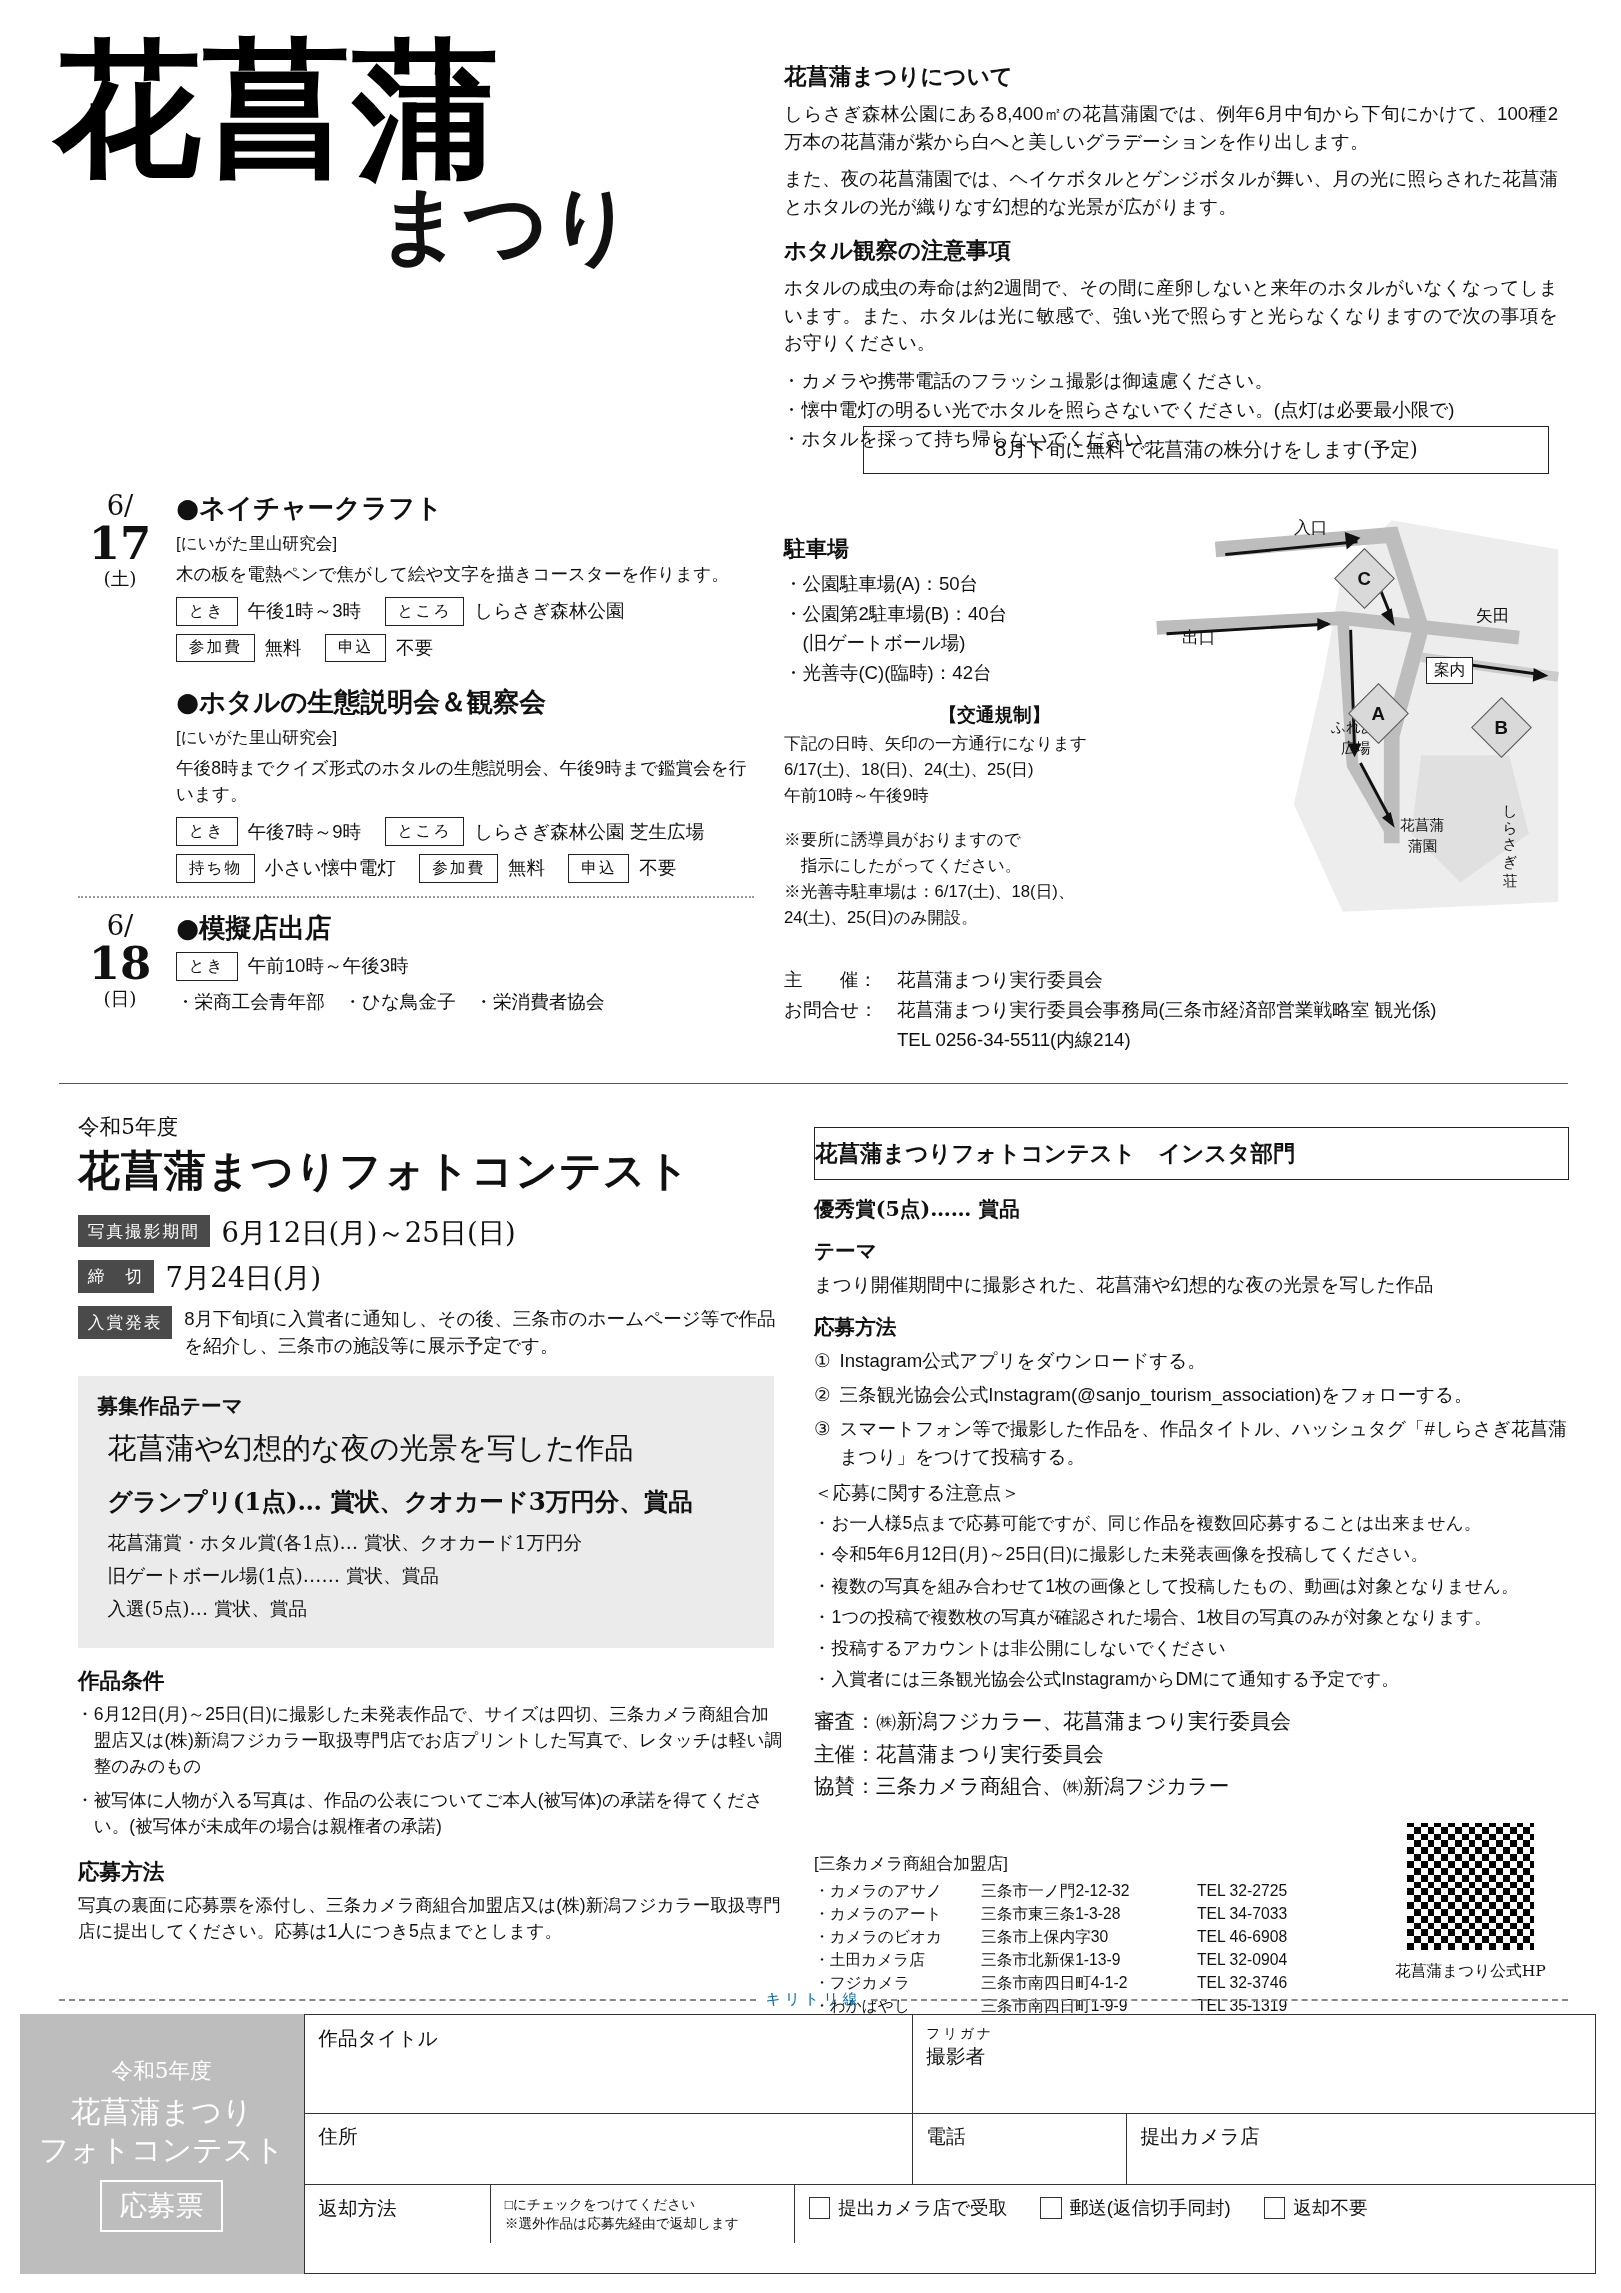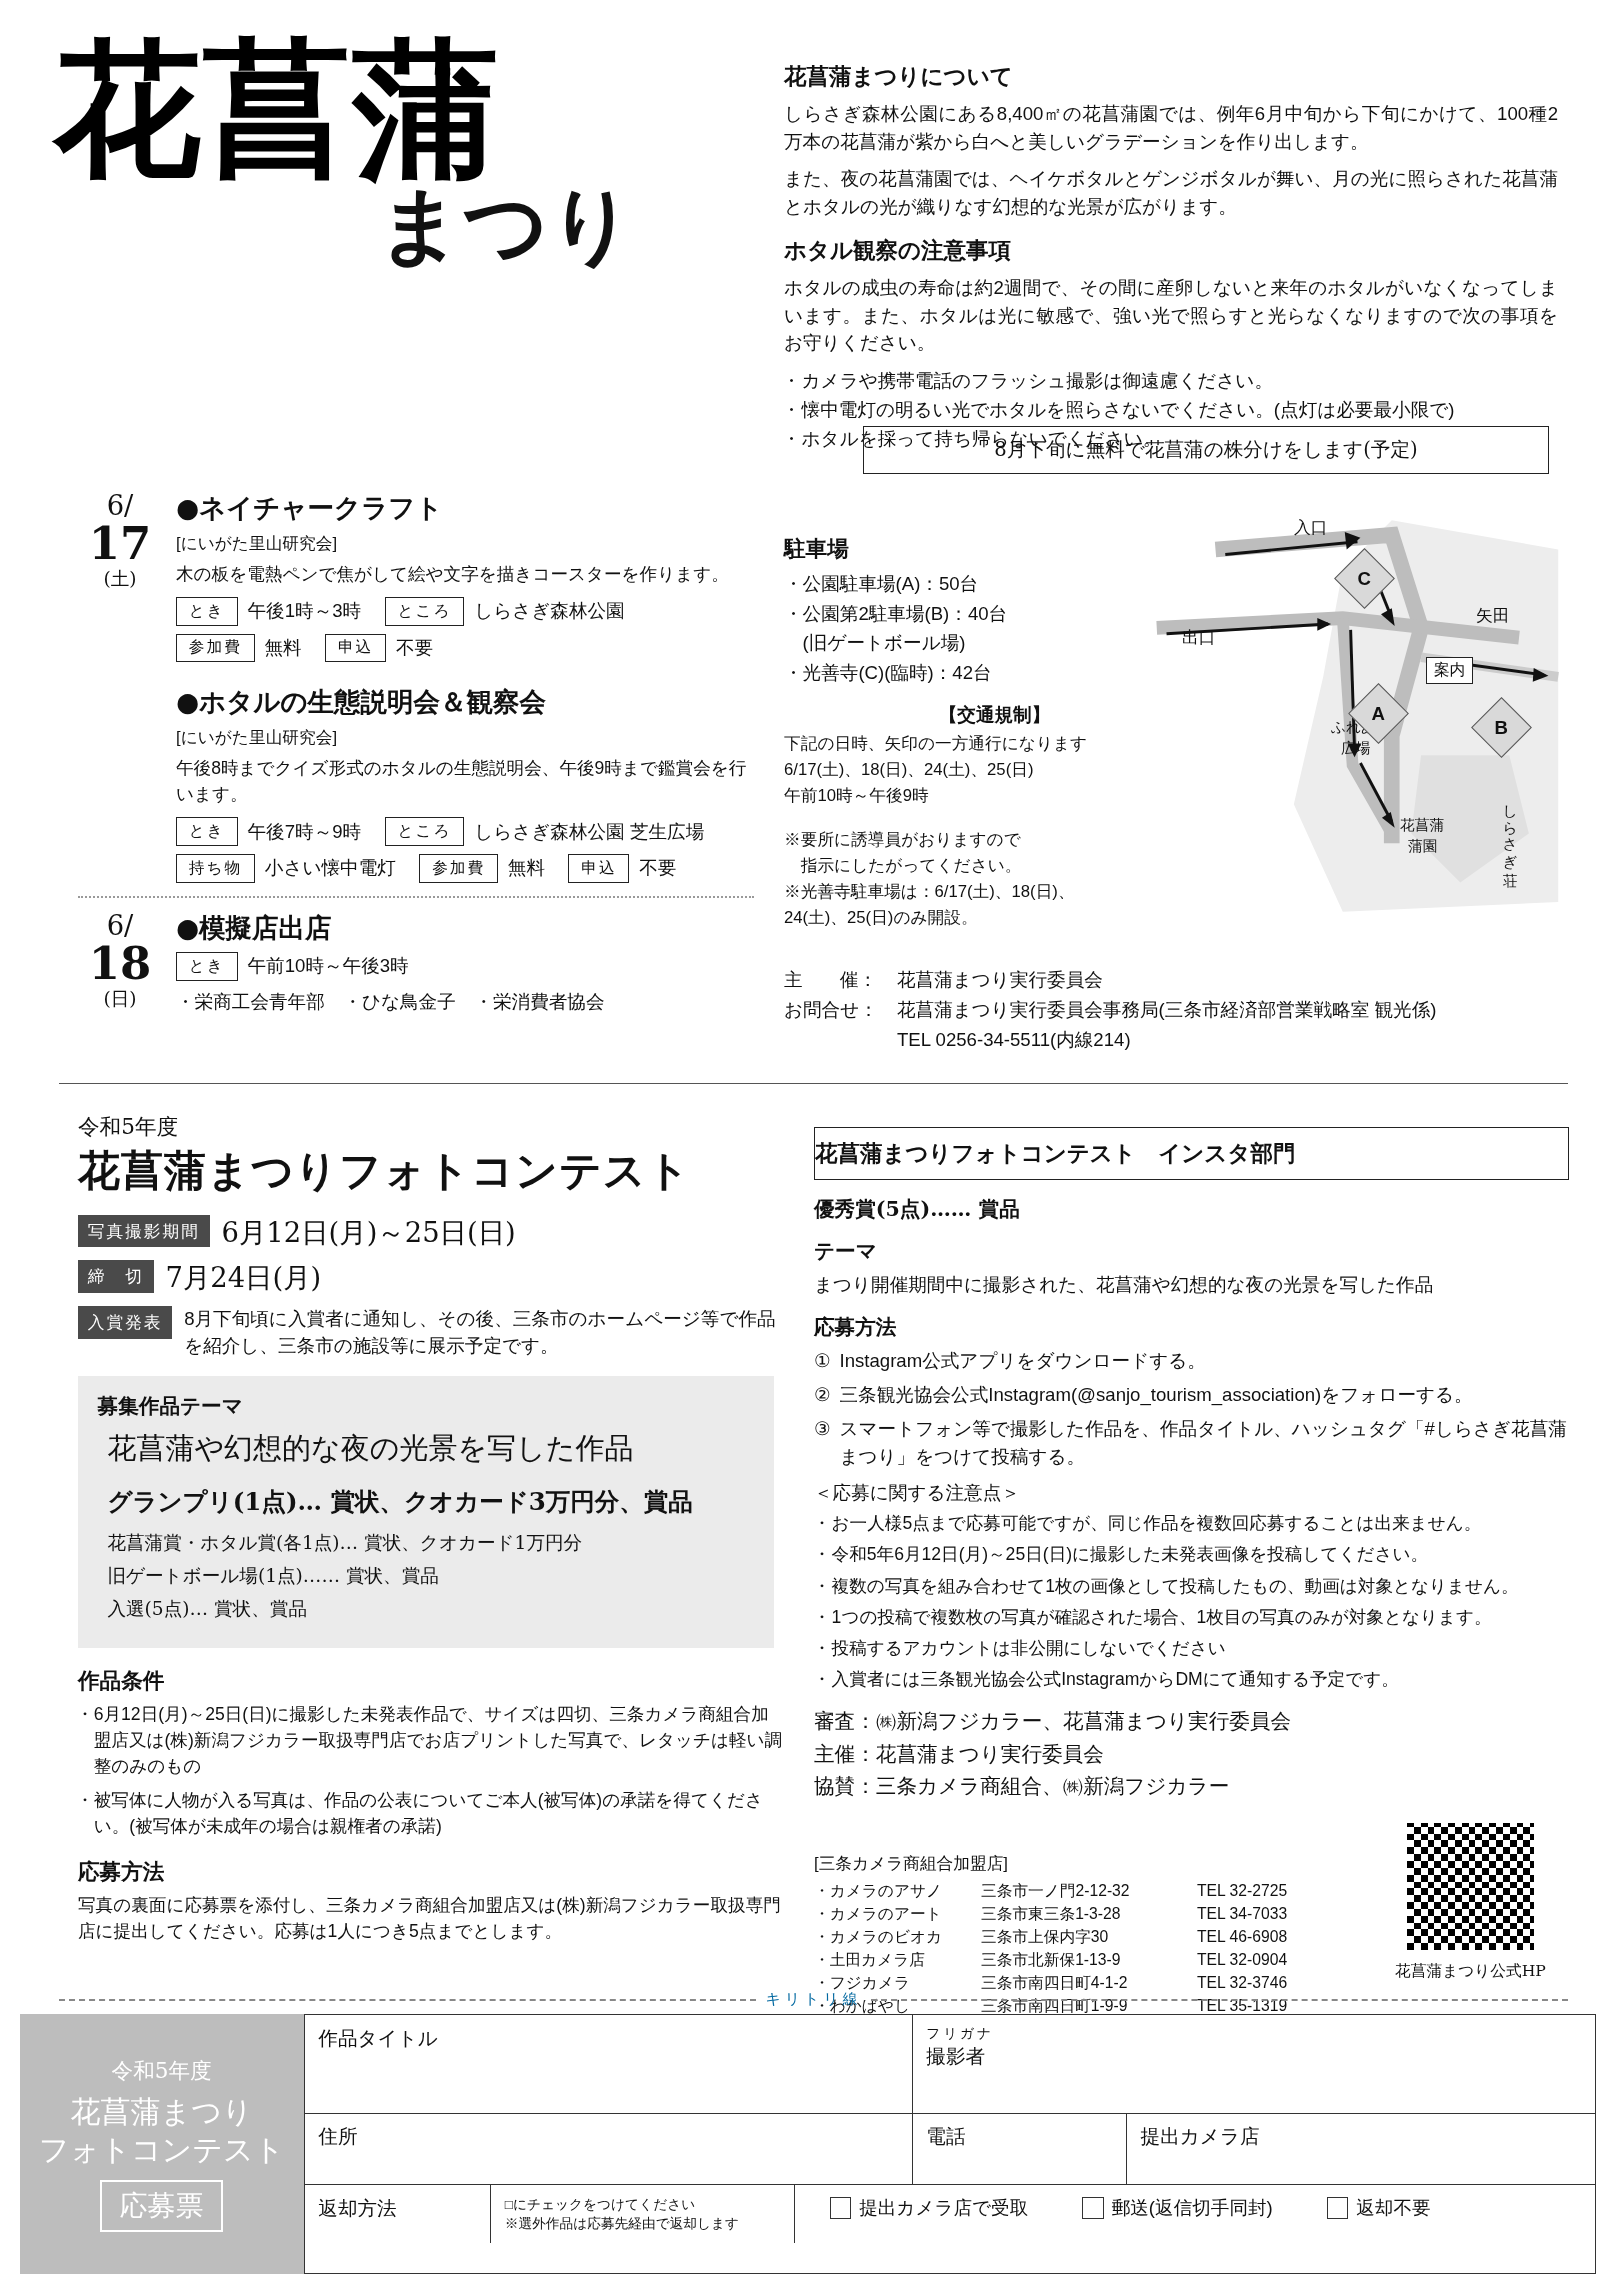--- a/index.html
+++ b/index.html
@@ -207,21 +207,21 @@
     margin-top:11.8px; border:2px solid #fff; font-size:28px; padding:4.9px 17.6px;
   }
   table.form {
     position:absolute; left:284px; top:0; width:1292px; height:260px;
     border-collapse:collapse; font-size:19.6px;
   }
   table.form td { border:1.4px solid #333; padding:9.8px 13.7px; vertical-align:top; }
   .furi { font-size:13.7px; letter-spacing:2.9px; }
   .cb { display:inline-block; width:21.6px; height:21.6px; border:1.5px solid #333; margin-right:7.8px; vertical-align:-3.9px; }
   .cbrow { display:flex; gap:33px; align-items:center; flex-wrap:wrap; }
-  .cbitem { display:flex; align-items:center; font-size:18.6px;margin-left:21px; }
+  .cbitem { display:flex; align-items:center; font-size:18.6px; }
   .note-sm { font-size:13.7px; line-height:1.4; }
 </style>
 </head>
 <body>
 
 <div class="page">
 
   <div class="abs" id="title-block">
     <div class="kanji-big">
       <span class="l1">花菖蒲</span>

